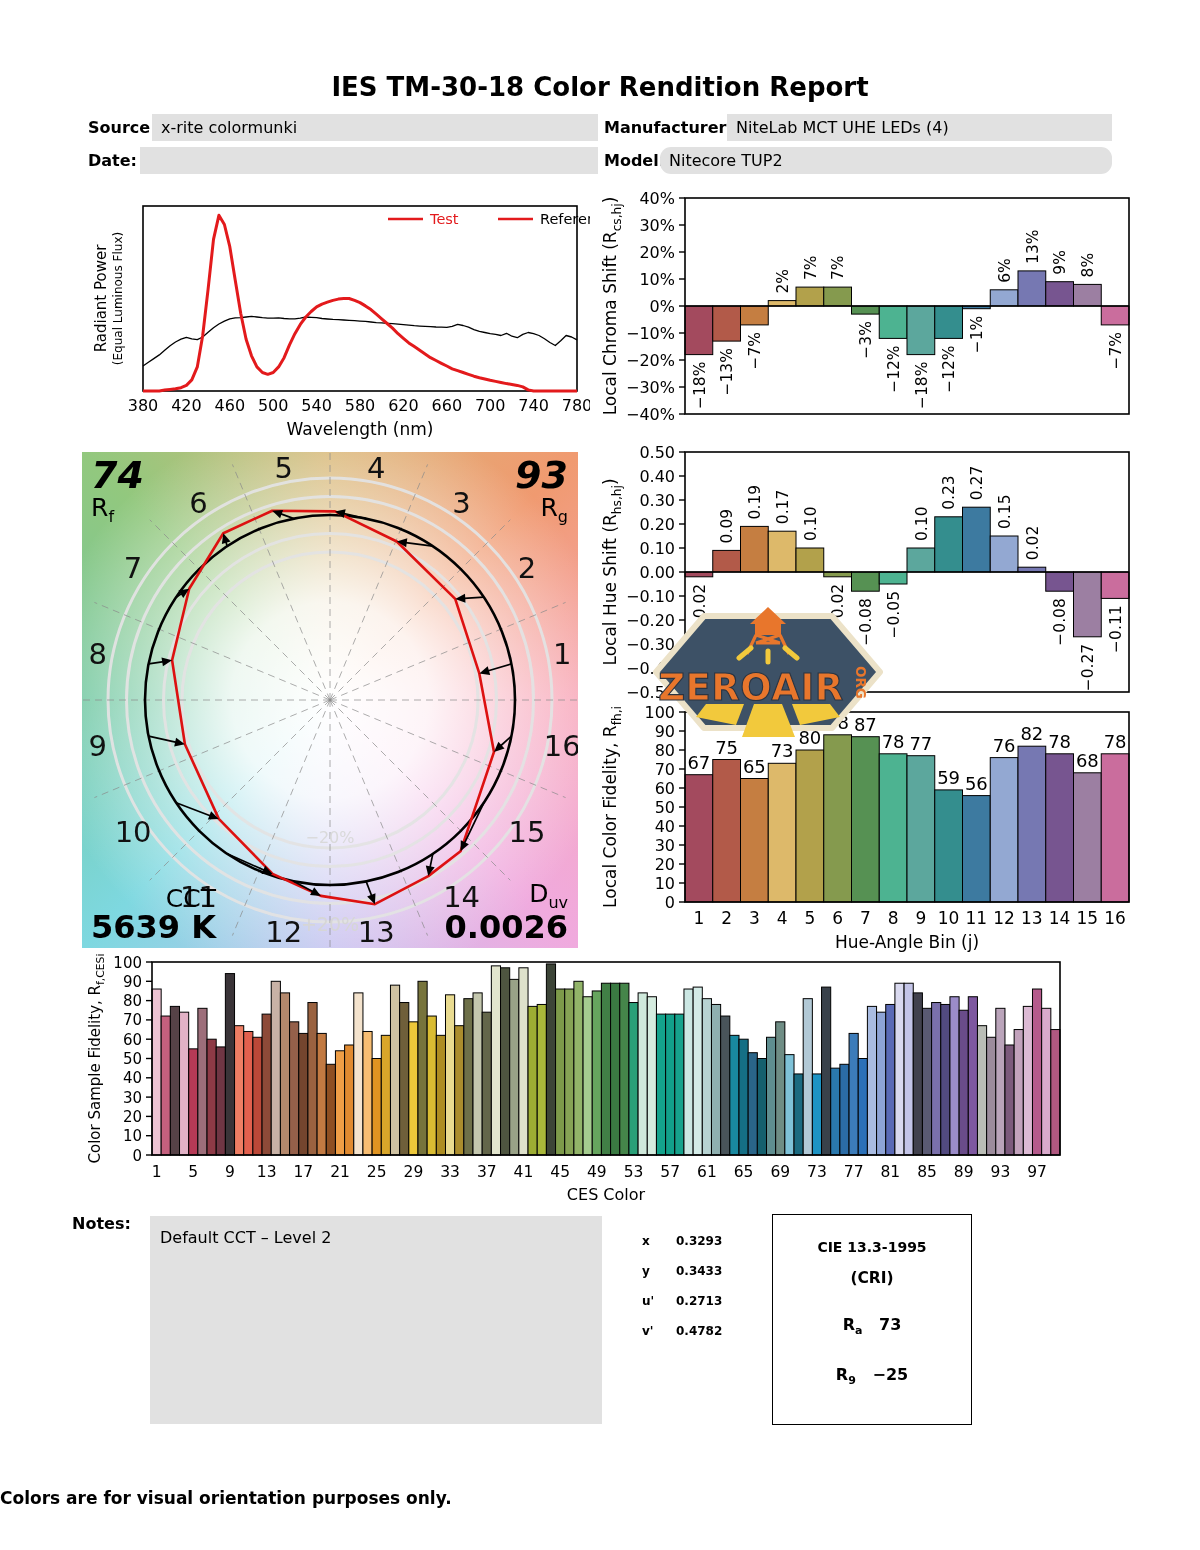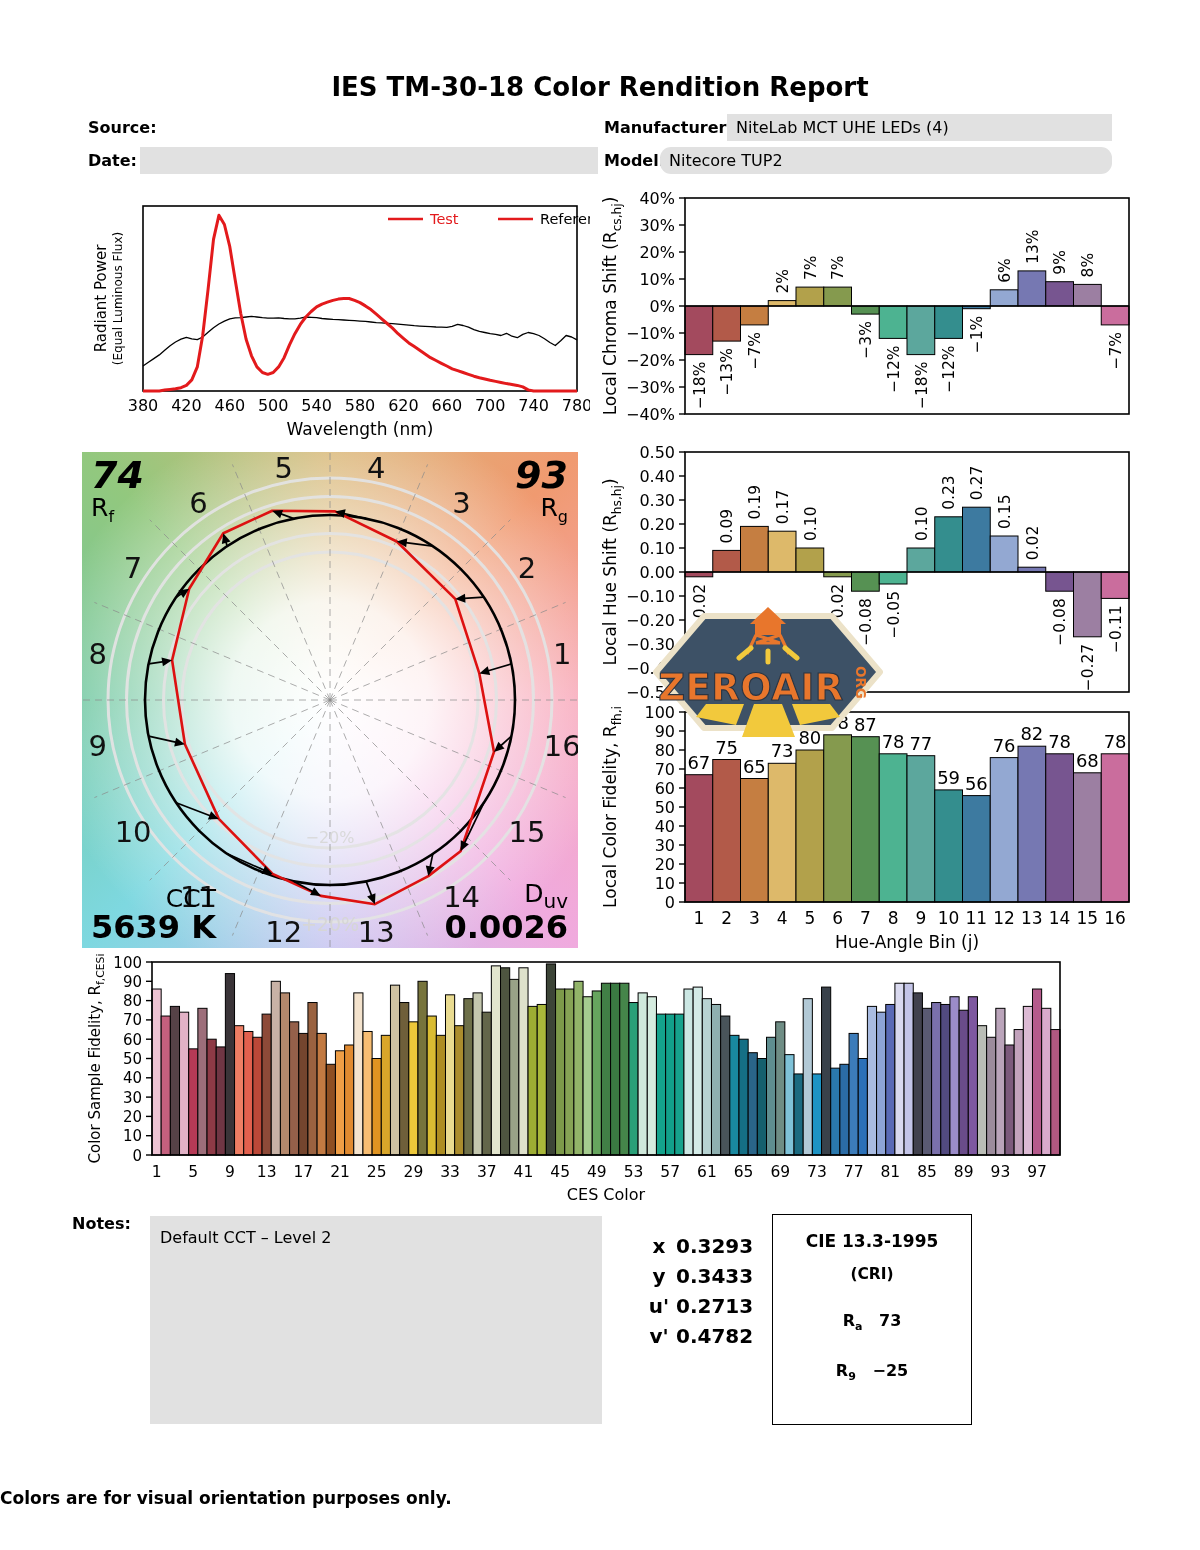--- a/index.html
+++ b/index.html
@@ -21,38 +21,39 @@
   .cvg-corner{position:absolute;line-height:1.02;}
   .cvg-big{font-size:38px;font-weight:bold;font-style:italic;}
   .cvg-sym{font-size:25px;}
   .cvg-sym sub{font-size:16px;}
   .cvg-cctlab{font-size:25px;}
   .cvg-cctval{font-size:32px;font-weight:bold;}
   .tr{text-align:right;}
   
   .notesbox{left:150px;top:1216px;width:452px;height:208px;background:#e1e1e1;
             font-size:16px;padding:12px 10px;box-sizing:border-box;}
-  .chroma-row{font-size:20px;font-weight:bold;height:30px;text-align:center;}
+  .chroma-row{font-size:12px;font-weight:bold;height:30px;}
   .chroma-row .lab{display:inline-block;width:34px;}
   .cribox{left:772px;top:1214px;width:200px;height:211px;border:1.6px solid #000;
           text-align:center;box-sizing:border-box;}
-  .cribox .t1{font-size:17px;font-weight:bold;margin-top:16px;}
+  .cribox .t1{font-size:14px;font-weight:bold;margin-top:24px;}
   .cribox .t2{font-size:15.5px;font-weight:bold;margin-top:14px;}
   .cribox .row{font-size:16px;font-weight:bold;margin-top:28px;}
   .cribox sub{font-size:11px;}
   .bottomnote{left:0;top:1488px;width:100%;text-align:left;font-size:17px;font-weight:bold;}
 </style>
 </head>
 <body>
 
 <div class="page">
 
   <div class="abs title">IES TM-30-18 Color Rendition Report</div>
 
   <div class="abs hlabel" style="left:88px;top:118px;">Source:</div>
+  <div class="abs hbox" style="left:152px;top:114px;width:446px;">x-rite colormunki</div>
   <div class="abs hlabel" style="left:604px;top:118px;">Manufacturer:</div>
   <div class="abs hbox" style="left:727px;top:114px;width:385px;">NiteLab MCT UHE LEDs (4)</div>
   <div class="abs hlabel" style="left:88px;top:151px;">Date:</div>
   <div class="abs hbox" style="left:140px;top:147px;width:458px;"></div>
   <div class="abs hlabel" style="left:604px;top:151px;">Model:</div>
   <div class="abs hbox" style="left:660px;top:147px;width:452px;border-radius:11px;">Nitecore TUP2</div>
 
   <div class="abs" id="spd-chart" style="left:80px;top:192px;"><svg width="510" height="252" viewBox="0 0 510 252">
         <rect x="63" y="14" width="434" height="185" fill="none" stroke="#000" stroke-width="1.6"></rect>
         <polyline points="63.0,174.0 68.4,170.3 73.8,166.6 79.3,162.9 84.7,158.3 90.1,153.7 95.5,150.0 101.0,147.2 106.4,145.3 111.8,146.8 117.3,147.6 122.7,145.0 128.1,140.2 133.5,135.7 138.9,132.0 144.4,129.1 149.8,126.8 155.2,125.9 160.7,125.7 166.1,125.0 171.5,124.3 176.9,125.0 182.4,125.7 187.8,126.1 193.2,126.1 198.6,125.9 204.1,126.5 209.5,126.8 214.9,126.8 220.3,126.1 225.8,125.0 231.2,125.4 236.6,125.7 242.0,126.5 247.4,127.0 252.9,127.4 258.3,127.6 263.7,128.0 269.1,128.3 274.6,128.7 280.0,129.1 285.4,129.4 290.9,130.0 296.3,130.6 301.7,130.9 307.1,131.3 312.5,131.7 318.0,132.2 323.4,132.6 328.8,133.1 334.3,133.7 339.7,134.1 345.1,134.4 350.5,134.6 356.0,135.0 361.4,135.2 366.8,135.4 372.2,134.3 377.6,132.4 383.1,133.5 388.5,135.2 393.9,137.6 399.4,139.4 404.8,140.5 410.2,141.7 415.6,142.4 421.0,143.5 426.5,141.3 431.9,144.2 437.3,145.7 442.8,142.4 448.2,140.5 453.6,141.7 459.0,143.5 464.5,146.8 469.9,150.5 475.3,153.5 480.7,148.7 486.1,143.5 491.6,145.0 497.0,147.9" fill="none" stroke="#000000" stroke-width="1.3" stroke-linejoin="round"></polyline>
@@ -350,21 +351,21 @@
     </div>
     <div class="cvg-corner tr" style="right:10px;top:4px;">
       <div class="cvg-big">93</div>
       <div class="cvg-sym"><span>R</span><sub>g</sub></div>
     </div>
     <div class="cvg-corner" style="left:9px;bottom:4px;text-align:right;">
       <div class="cvg-cctlab">CCT</div>
       <div class="cvg-cctval">5639 K</div>
     </div>
     <div class="cvg-corner tr" style="right:10px;bottom:4px;">
-      <div class="cvg-cctlab"><span>D</span><sub style="font-size:20px;">uv</sub></div>
+      <div class="cvg-cctlab"><span>D</span><sub style="font-size:16px;">uv</sub></div>
       <div class="cvg-cctval">0.0026</div>
     </div>
   </div>
 
   <div class="abs" id="zeroair-logo" style="left:652px;top:596px;width:232px;height:152px;"><svg width="232" height="152" viewBox="0 0 232 152">
   <polygon points="4,76 52,20 180,20 228,76 180,132 52,132" fill="#3d5166" stroke="#ece2c8" stroke-width="6" stroke-linejoin="round"></polygon>
   <polygon points="98,28 116,11 134,28" fill="#e8762c"></polygon>
   <rect x="103" y="28" width="26" height="11" fill="#e8762c"></rect>
   <path d="M104,39 L95,58 M128,39 L137,58 M104,47 L128,47 M104,39 L128,47 M128,39 L104,47" stroke="#e8762c" stroke-width="3.2" fill="none"></path>
   <path d="M99,52 L87,62 M116,55 L116,66 M133,52 L145,62" stroke="#f2c93c" stroke-width="5" stroke-linecap="round"></path>

